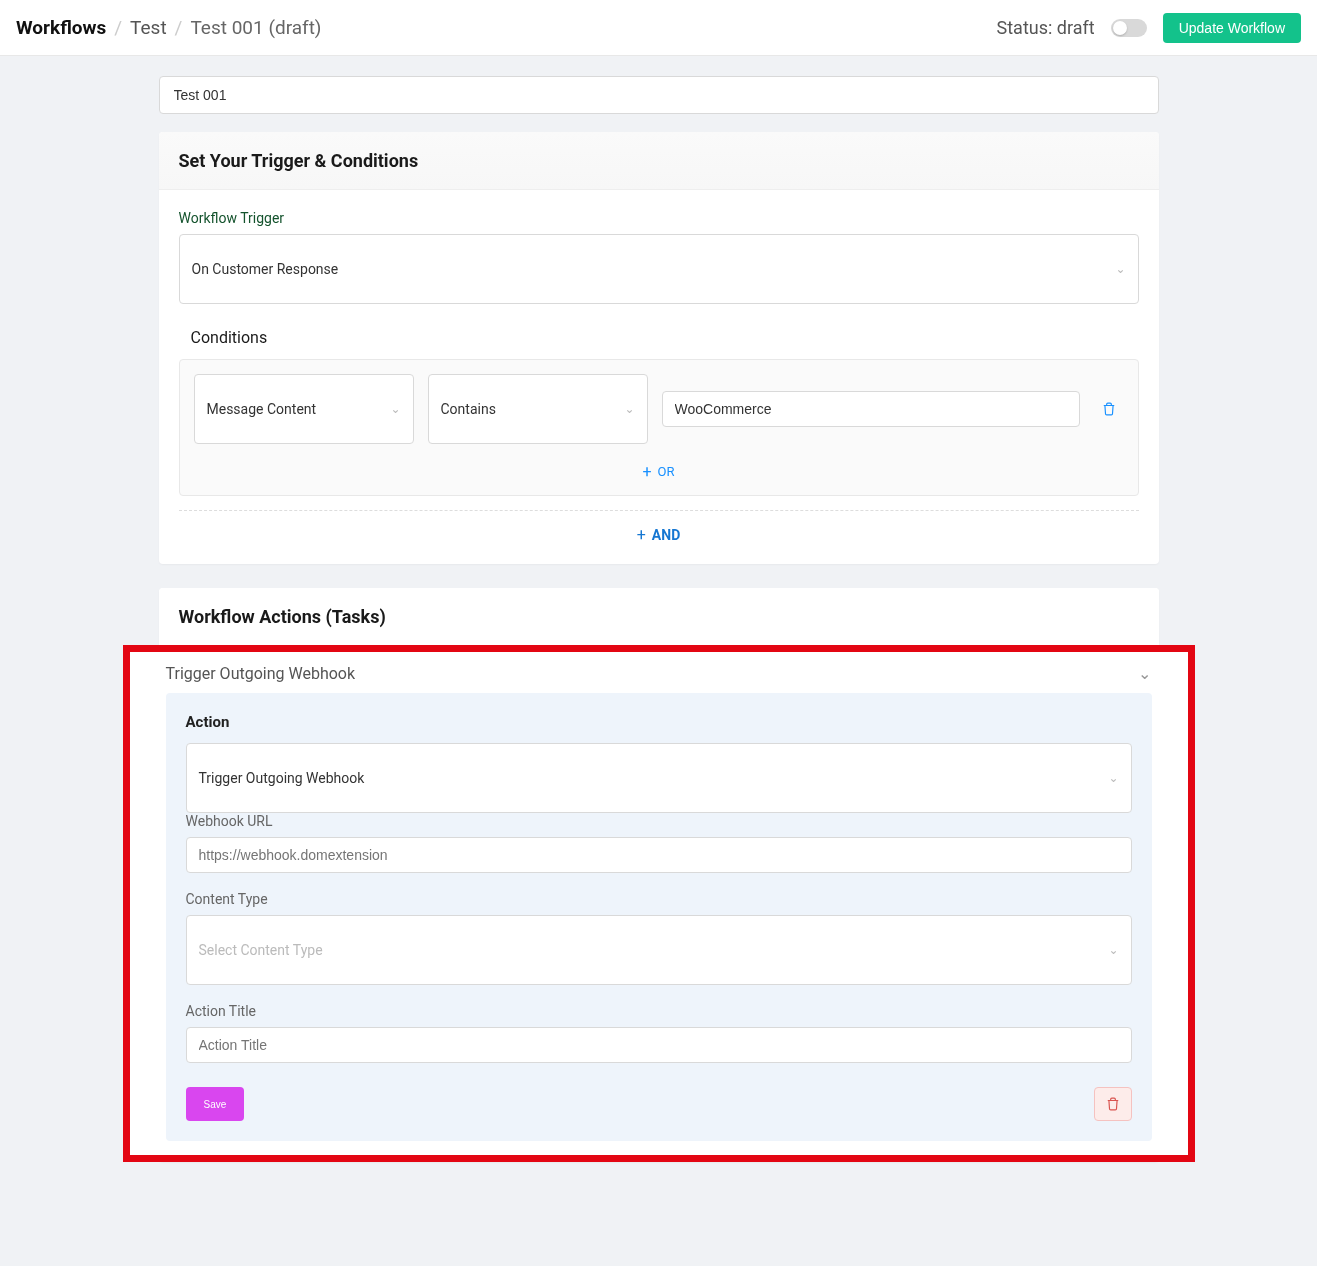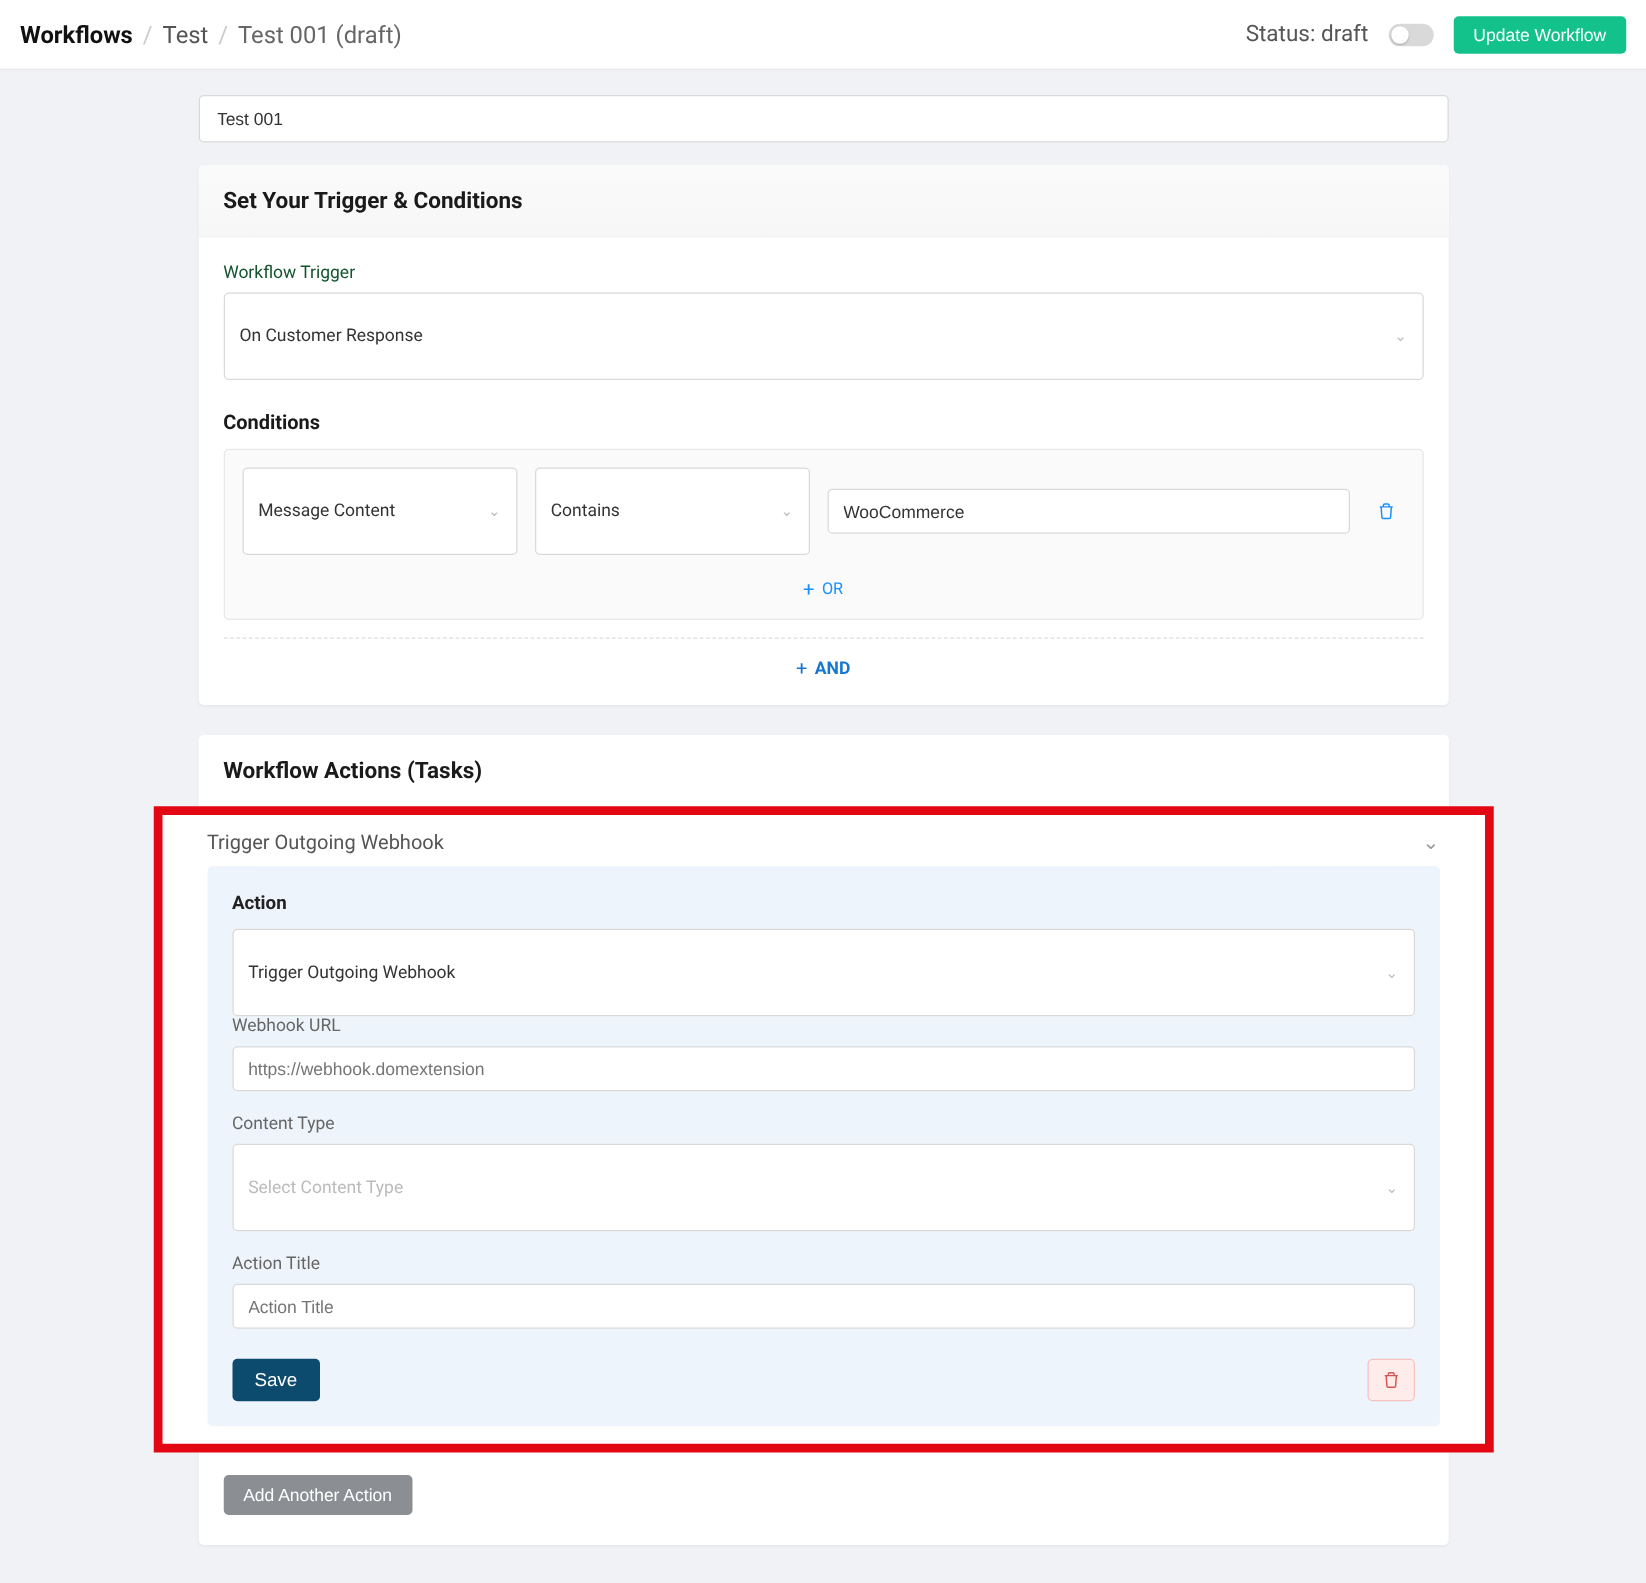--- a/index.html
+++ b/index.html
@@ -62,21 +62,21 @@
   border-bottom: 1px solid #eee; border-radius: 4px 4px 0 0;
 }
 .card-body { padding: 20px; }
 .label { font-size: 14px; color: #14532d; margin-bottom: 8px; display: block; }
 .select {
   width: 100%; padding: 26px 12px; border: 1px solid #d9d9d9; border-radius: 4px;
   background: #fff; font-size: 14px; color: #333;
   display: flex; justify-content: space-between; align-items: center; cursor: pointer;
 }
 .select .chev { color: #bbb; font-size: 12px; }
-.sub-title { font-size: 16px; font-weight: 700; margin: 24px 0 12px; }
+.sub-title { font-size: 16px; font-weight: 400; margin: 24px 12px 12px; }
 .cond-box {
   border: 1px solid #e8e8e8; border-radius: 4px; background: #fafafa;
   padding: 14px;
 }
 .cond-row { display: flex; gap: 14px; align-items: center; }
 .cond-row .select.small { flex: 0 0 220px; }
 .cond-row .select.med { flex: 0 0 220px; }
 .cond-row .text-input { flex: 1; }
 .text-input {
   padding: 9px 12px; border: 1px solid #d9d9d9; border-radius: 4px;
@@ -112,22 +112,22 @@
   padding: 12px 0 10px; font-size: 16px; color: #555;
 }
 .action-header .chev { color: #999; cursor: pointer; }
 .action-body {
   background: #eef4fb; border-radius: 4px; padding: 20px;
 }
 .action-body .sect-title { font-weight: 700; font-size: 15px; margin-bottom: 12px; color: #222; }
 .action-body .label { color: #666; margin-top: 18px; }
 .action-body .label:first-of-type { margin-top: 0; }
 .btn-save {
-  background: #0c4a6e; color: #fff; border: none;
-  padding: 8px 18px; border-radius: 4px; font-size: 15px; cursor: pointer;
+  background: #d946ef; color: #fff; border: none;
+  padding: 8px 18px; border-radius: 4px; font-size: 10px; cursor: pointer;
 }
 .btn-trash {
   width: 38px; height: 34px; border: 1px solid #f5c2c0; background: #fdecea;
   border-radius: 4px; display: flex; align-items: center; justify-content: center;
   color: #d9534f; cursor: pointer;
 }
 .action-footer { display: flex; justify-content: space-between; margin-top: 24px; }
 .btn-add-action {
   background: #8b8f93; color: #fff; border: none;
   padding: 8px 16px; border-radius: 4px; font-size: 14px; cursor: pointer;
@@ -233,18 +233,15 @@
               <svg width="14" height="14" viewBox="0 0 24 24" fill="none" stroke="currentColor" stroke-width="2">
                   <path d="M3 6h18M8 6V4a2 2 0 012-2h4a2 2 0 012 2v2M19 6l-1 14a2 2 0 01-2 2H8a2 2 0 01-2-2L5 6"></path>
                 </svg>
             </div>
           </div>
         </div>
         <div style="height:14px;"></div>
       </div>
     </div>
 
-    <div class="actions-footer-wrap">
-      <button class="btn-add-action">Add Another Action</button>
-    </div>
   </div>
 
 </div>
 
 </body></html>

